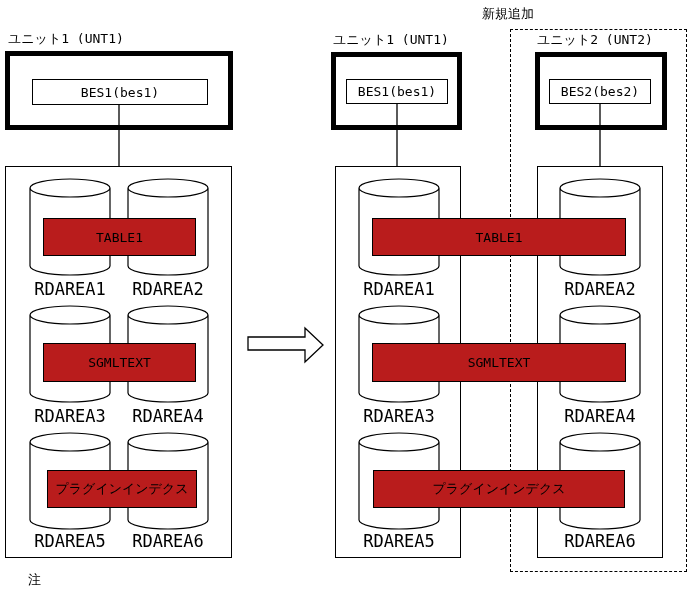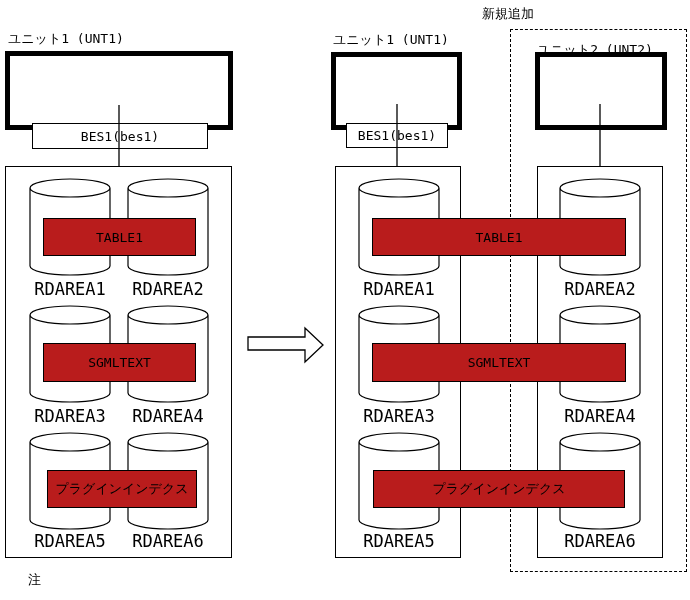--- a/index.html
+++ b/index.html
@@ -7,21 +7,21 @@
   body { font-family:"DejaVu Sans Mono","Liberation Mono",monospace; }
   .canvas {
     position:relative; width:690px; height:600px; background:#ffffff;
     overflow:hidden; color:#000;
   }
   .abs { position:absolute; }
   .dashed-box { border:1px dashed #000; background:transparent; z-index:0; }
   .container-box { border:1px solid #000; background:#ffffff; z-index:1; }
   .thick-box { border:5px solid #000; background:#ffffff; z-index:1; }
   .thin-box { border:1px solid #000; background:#ffffff; z-index:1;
-    display:flex; align-items:center; justify-content:center; font-size:13px;margin-top:44px; }
+    display:flex; align-items:center; justify-content:center; font-size:13px; }
   .shapes { position:absolute; left:0; top:0; z-index:2; pointer-events:none; }
   .band { background:#b91c1c; border:1px solid #000; z-index:3;
     display:flex; align-items:center; justify-content:center; font-size:13px; }
   .lbl { font-size:13px; white-space:nowrap; z-index:3; line-height:16px; }
   .rdarea { width:84px; text-align:center; font-size:17px; z-index:3; white-space:nowrap; }
 </style>
 </head>
 <body>
 
 <div class="canvas">
@@ -36,23 +36,24 @@
   <div class="abs container-box" style="left:5px; top:166px; width:227px; height:392px;"></div>
 
   <div class="abs lbl" style="left:333px; top:32px;">ユニット1 (UNT1)</div>
 
   <div class="abs thick-box" style="left:331px; top:52px; width:131px; height:78px;"></div>
   <div class="abs thin-box" style="left:346px; top:79px; width:102px; height:25px;">BES1(bes1)</div>
 
   <div class="abs container-box" style="left:335px; top:166px; width:126px; height:392px;"></div>
 
   <div class="abs lbl" style="left:482px; top:7px;font-family:Liberation Mono, monospace;">新規追加</div>
-  <div class="abs lbl" style="left:537px; top:32px;margin-top:10px;">ユニット2 (UNT2)</div>
+  <div class="abs lbl" style="left:537px; top:32px;">ユニット2 (UNT2)</div>
 
   <div class="abs thick-box" style="left:535px; top:52px; width:132px; height:78px;"></div>
+  <div class="abs thin-box" style="left:549px; top:79px; width:102px; height:25px;">BES2(bes2)</div>
 
   <div class="abs container-box" style="left:537px; top:166px; width:126px; height:392px;"></div>
 
   <svg class="shapes" width="690" height="600" viewBox="0 0 690 600">
 
     <line x1="119" y1="105" x2="119" y2="166" stroke="#000" stroke-width="1.3"></line>
     <line x1="397" y1="104" x2="397" y2="166" stroke="#000" stroke-width="1.3"></line>
     <line x1="600" y1="104" x2="600" y2="166" stroke="#000" stroke-width="1.3"></line>
 
     <path d="M 30,188 A 40,9 0 1 0 110,188 A 40,9 0 1 0 30,188 M 30,188 L 30,266 A 40,9 0 0 0 110,266 L 110,188" fill="#fff" stroke="#000" stroke-width="1.2"></path>

